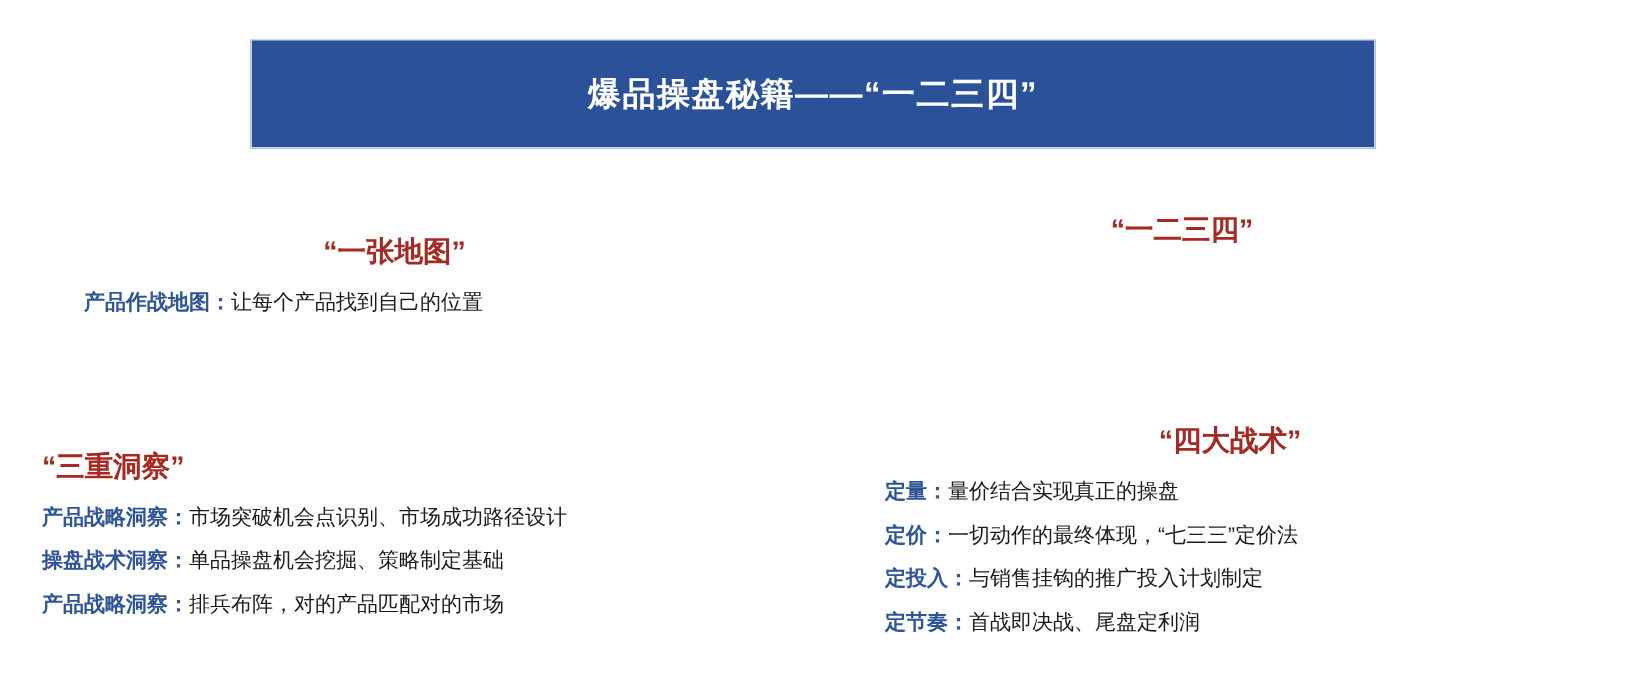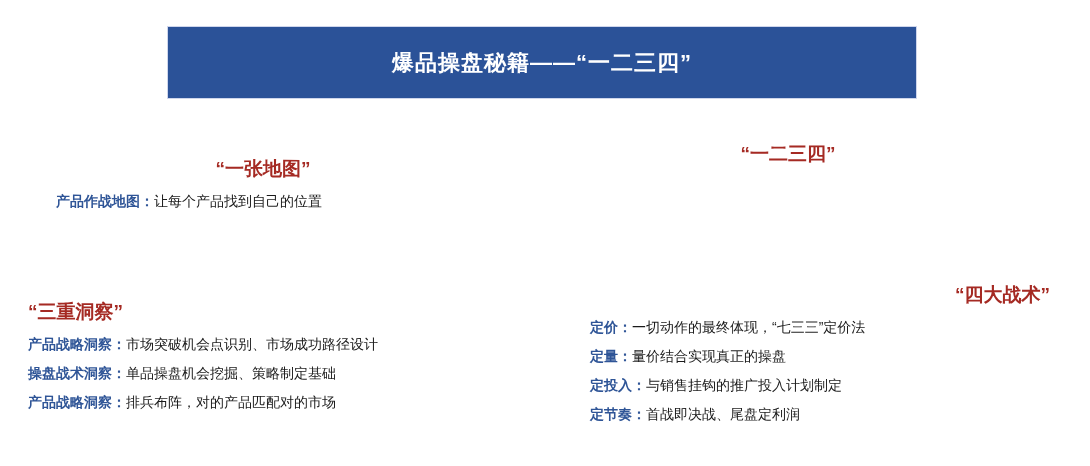--- a/index.html
+++ b/index.html
@@ -72,21 +72,21 @@
   #sec-map .section-heading { width: 470px; text-align: center; }
   #sec-map .lines { padding-left: 28px; }
 
   #sec-claims     { left: 588px; top: 142px; width: 500px; }
   #sec-claims .section-heading { width: 400px; text-align: center; }
 
   #sec-insight    { left: 28px;  top: 300px; width: 520px; }
   #sec-insight .section-heading { width: 545px; text-align: left; }
 
   #sec-tactics    { left: 590px; top: 283px; width: 500px; }
-  #sec-tactics .section-heading { width: 460px; text-align: right; }
+  #sec-tactics .section-heading { width: 460px; text-align: center; }
 </style>
 </head>
 <body>
 
 <div id="title-banner">
   <div class="title-text">爆品操盘秘籍——“一二三四”</div>
 </div>
 
 <div class="section" id="sec-map">
   <div class="section-heading">“一张地图”</div>
@@ -115,24 +115,24 @@
     <div class="line">
       <span class="lbl">产品战略洞察：</span><span class="val">排兵布阵，对的产品匹配对的市场</span>
     </div>
   </div>
 </div>
 
 <div class="section" id="sec-tactics">
   <div class="section-heading">“四大战术”</div>
   <div class="lines">
     <div class="line">
-      <span class="lbl">定价：</span><span class="val">一切动作的最终体现，“七三三”定价法</span>
+      <span class="lbl">定量：</span><span class="val">量价结合实现真正的操盘</span>
     </div>
     <div class="line">
-      <span class="lbl">定量：</span><span class="val">量价结合实现真正的操盘</span>
+      <span class="lbl">定价：</span><span class="val">一切动作的最终体现，“七三三”定价法</span>
     </div>
     <div class="line">
       <span class="lbl">定投入：</span><span class="val">与销售挂钩的推广投入计划制定</span>
     </div>
     <div class="line">
       <span class="lbl">定节奏：</span><span class="val">首战即决战、尾盘定利润</span>
     </div>
   </div>
 </div>
 

